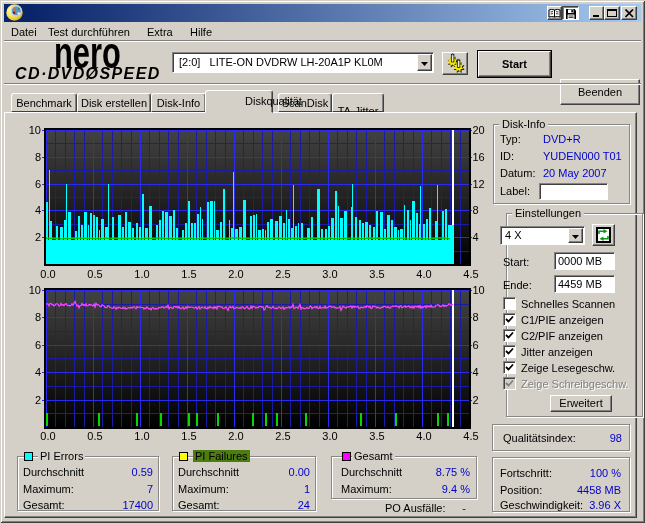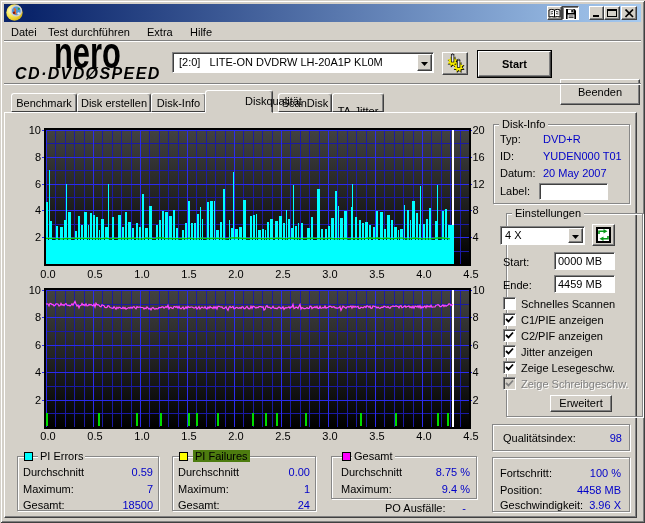--- a/index.html
+++ b/index.html
@@ -554,21 +554,21 @@
 <div class="lbl" style="left:500px;top:499px;">Geschwindigkeit:</div>
 <div class="rv" style="left:540px;top:499px;width:81px;">3.96 X</div>
 <div class="grp" style="left:17px;top:456px;width:142px;height:55px;"></div>
 <div class="sw" style="left:24px;top:452px;background:#00ffff;"></div>
 <div class="lbl" style="left:38px;top:450px;background:#d4d0c8;padding:0 2px;">PI Errors</div>
 <div class="lbl" style="left:23px;top:466px;">Durchschnitt</div>
 <div class="rv" style="left:90px;top:466px;width:63px;">0.59</div>
 <div class="lbl" style="left:23px;top:482.5px;">Maximum:</div>
 <div class="rv" style="left:90px;top:482.5px;width:63px;">7</div>
 <div class="lbl" style="left:23px;top:499px;">Gesamt:</div>
-<div class="rv" style="left:90px;top:499px;width:63px;">18500</div>
+<div class="rv" style="left:90px;top:499px;width:63px;">17400</div>
 <div class="grp" style="left:172px;top:456px;width:144px;height:55px;"></div>
 <div class="sw" style="left:179px;top:452px;background:#ffff00;"></div>
 <div class="lbl" style="left:193px;top:450px;background:#4d7c0f;padding:0 2px;">PI Failures</div>
 <div class="lbl" style="left:178px;top:466px;">Durchschnitt</div>
 <div class="rv" style="left:245px;top:466px;width:65px;">0.00</div>
 <div class="lbl" style="left:178px;top:482.5px;">Maximum:</div>
 <div class="rv" style="left:245px;top:482.5px;width:65px;">1</div>
 <div class="lbl" style="left:178px;top:499px;">Gesamt:</div>
 <div class="rv" style="left:245px;top:499px;width:65px;">24</div>
 <div class="grp" style="left:331px;top:456px;width:146px;height:43px;"></div>

